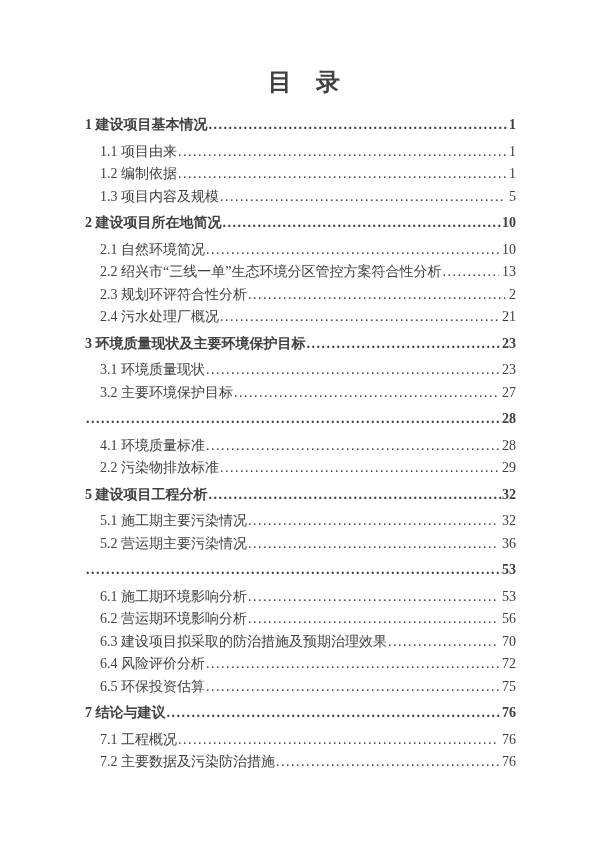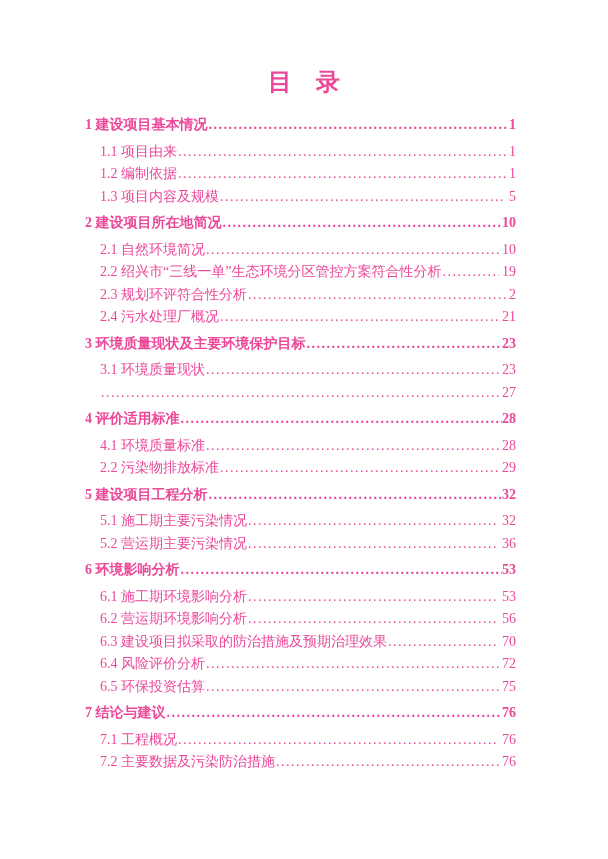--- a/index.html
+++ b/index.html
@@ -5,21 +5,21 @@
   html, body {
     margin: 0;
     padding: 0;
     background: #ffffff;
   }
   .page {
     position: relative;
     width: 608px;
     height: 859px;
     background: #ffffff;
-    color: #ec4899;
+    color: #404040;
     font-family: "Liberation Serif", "DejaVu Serif", serif;
     overflow: hidden;
     box-sizing: border-box;
     padding-top: 66px;
   }
   .doc-title {
     text-align: center;
     font-size: 24px;
     line-height: 32px;
     font-weight: bold;
@@ -96,21 +96,21 @@
     <span class="toc-page">10</span>
   </div>
       <div class="toc-row level-2">
     <span class="toc-label">2.1 自然环境简况</span>
     <span class="toc-leader">............................................................................................................................................................................................................................................................................................................</span>
     <span class="toc-page">10</span>
   </div>
       <div class="toc-row level-2">
     <span class="toc-label">2.2 绍兴市“三线一单”生态环境分区管控方案符合性分析</span>
     <span class="toc-leader">............................................................................................................................................................................................................................................................................................................</span>
-    <span class="toc-page">19</span>
+    <span class="toc-page">13</span>
   </div>
       <div class="toc-row level-2">
     <span class="toc-label">2.3 规划环评符合性分析</span>
     <span class="toc-leader">............................................................................................................................................................................................................................................................................................................</span>
     <span class="toc-page">2</span>
   </div>
       <div class="toc-row level-2">
     <span class="toc-label">2.4 污水处理厂概况</span>
     <span class="toc-leader">............................................................................................................................................................................................................................................................................................................</span>
     <span class="toc-page">21</span>
@@ -119,25 +119,25 @@
     <span class="toc-label">3 环境质量现状及主要环境保护目标</span>
     <span class="toc-leader">............................................................................................................................................................................................................................................................................................................</span>
     <span class="toc-page">23</span>
   </div>
       <div class="toc-row level-2">
     <span class="toc-label">3.1 环境质量现状</span>
     <span class="toc-leader">............................................................................................................................................................................................................................................................................................................</span>
     <span class="toc-page">23</span>
   </div>
       <div class="toc-row level-2">
+    <span class="toc-label">3.2 主要环境保护目标</span>
     <span class="toc-leader">............................................................................................................................................................................................................................................................................................................</span>
     <span class="toc-page">27</span>
   </div>
       <div class="toc-row level-1">
-    <span class="toc-label">4 评价适用标准</span>
     <span class="toc-leader">............................................................................................................................................................................................................................................................................................................</span>
     <span class="toc-page">28</span>
   </div>
       <div class="toc-row level-2">
     <span class="toc-label">4.1 环境质量标准</span>
     <span class="toc-leader">............................................................................................................................................................................................................................................................................................................</span>
     <span class="toc-page">28</span>
   </div>
       <div class="toc-row level-2">
     <span class="toc-label">2.2 污染物排放标准</span>
@@ -153,21 +153,20 @@
     <span class="toc-label">5.1 施工期主要污染情况</span>
     <span class="toc-leader">............................................................................................................................................................................................................................................................................................................</span>
     <span class="toc-page">32</span>
   </div>
       <div class="toc-row level-2">
     <span class="toc-label">5.2 营运期主要污染情况</span>
     <span class="toc-leader">............................................................................................................................................................................................................................................................................................................</span>
     <span class="toc-page">36</span>
   </div>
       <div class="toc-row level-1">
-    <span class="toc-label">6 环境影响分析</span>
     <span class="toc-leader">............................................................................................................................................................................................................................................................................................................</span>
     <span class="toc-page">53</span>
   </div>
       <div class="toc-row level-2">
     <span class="toc-label">6.1 施工期环境影响分析</span>
     <span class="toc-leader">............................................................................................................................................................................................................................................................................................................</span>
     <span class="toc-page">53</span>
   </div>
       <div class="toc-row level-2">
     <span class="toc-label">6.2 营运期环境影响分析</span>

